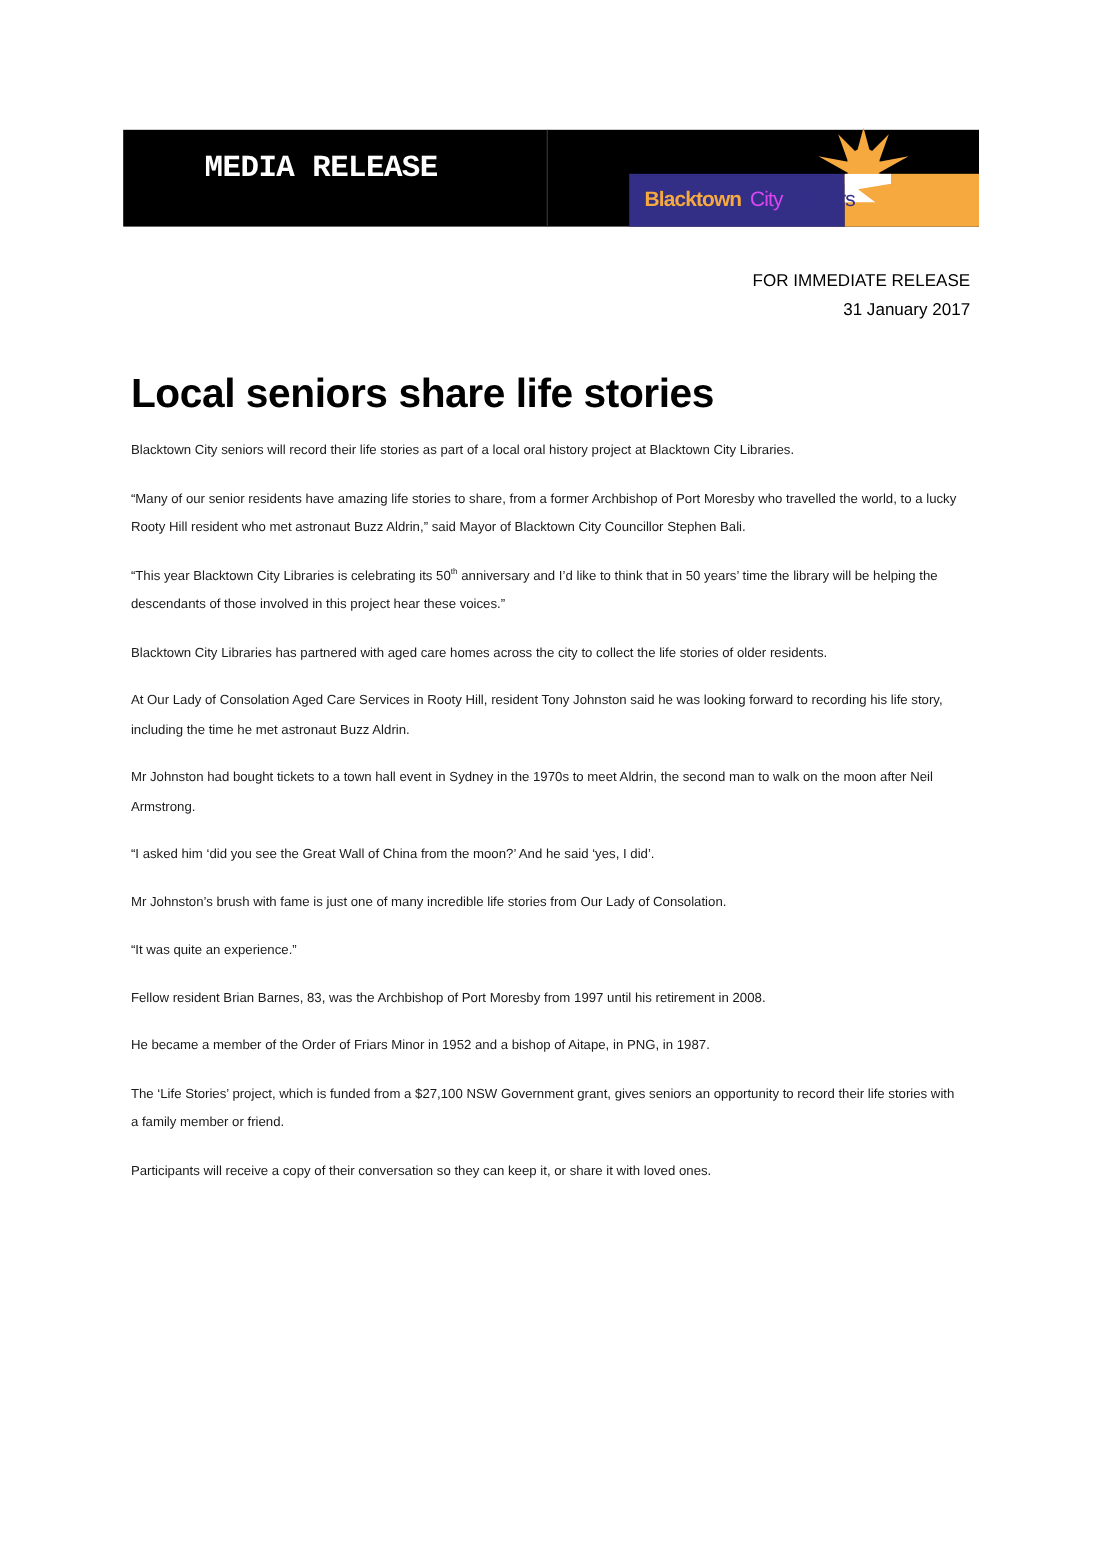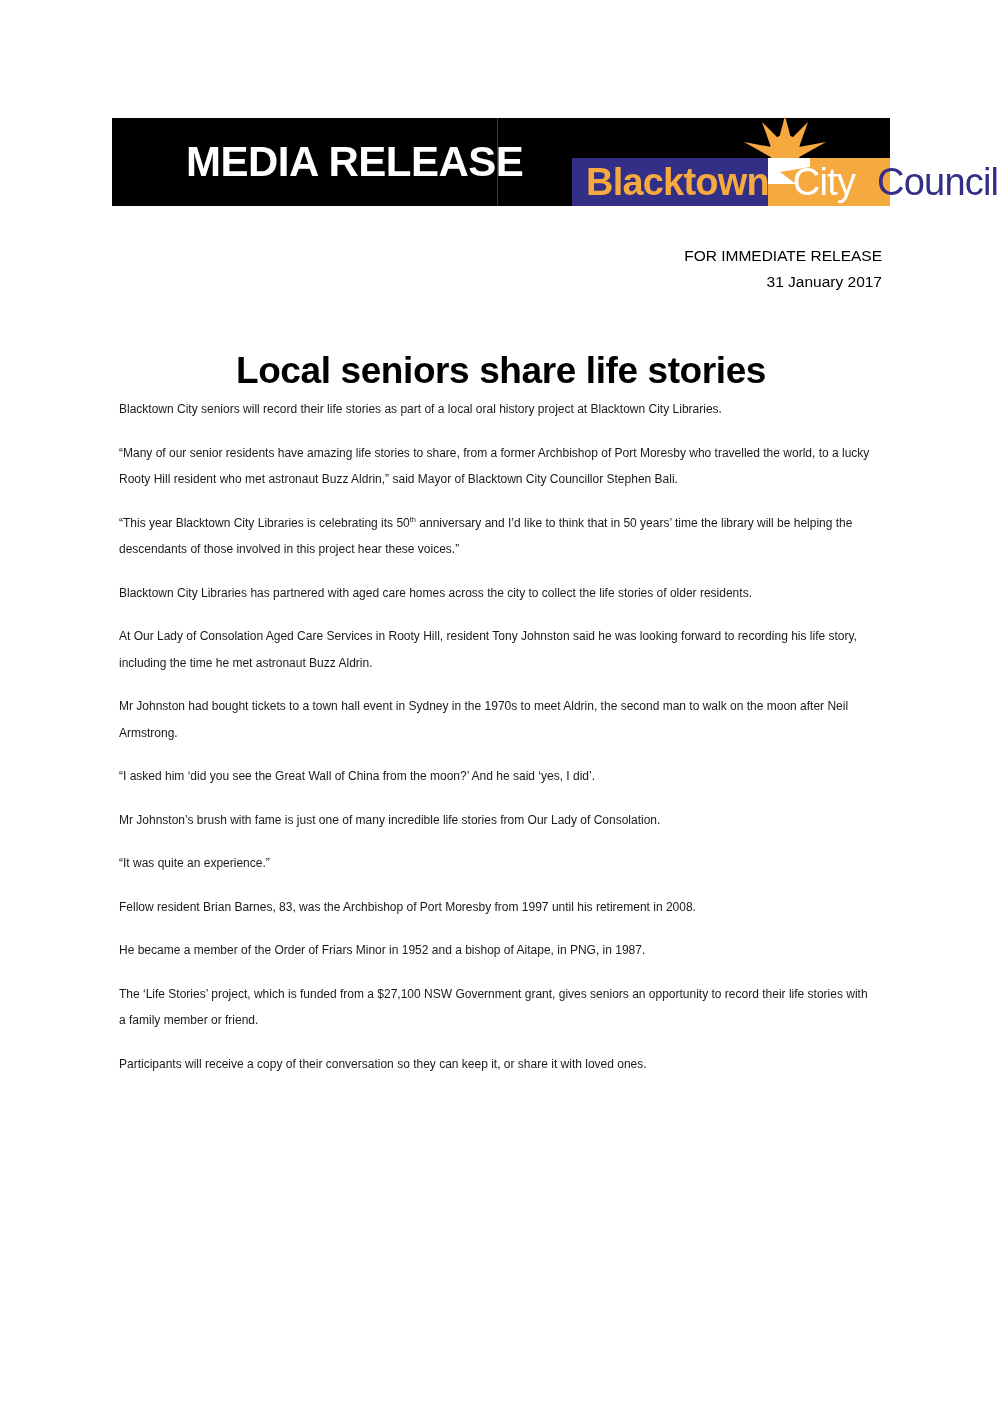--- a/index.html
+++ b/index.html
@@ -30,25 +30,25 @@
     left: 385px;
     top: 0;
     width: 1px;
     height: 88px;
     background: #3a3a3a;
   }
   .media-release-text {
     position: absolute;
     left: 74px;
     top: 20px;
-    font-size: 42px;
+    font-size: 28px;
     font-weight: bold;
     color: #ffffff;
     letter-spacing: -0.5px;
-    font-family: Liberation Sans, sans-serif;
+    font-family: Liberation Mono, monospace;
     white-space: nowrap;
   }
 
   
   .logo {
     position: absolute;
     left: 460px;
     top: 0px;
     width: 318px;
     height: 88px;
@@ -94,49 +94,49 @@
   .logo-words {
     position: absolute;
     left: 0;
     top: 0;
     width: 318px;
     height: 48px;
     display: flex;
     align-items: center;
     padding-left: 14px;
     box-sizing: border-box;
-    font-size: 38px;
+    font-size: 19px;
     font-family: "Liberation Sans", sans-serif;
     letter-spacing: -0.8px;
     white-space: nowrap;
   }
   .w-blacktown { color: #F5A93F; font-weight: bold; }
-  .w-city { color: #ffffff; font-weight: normal; margin-left: 24px; }
+  .w-city { color: #d946ef; font-weight: normal; margin-left: 8px; }
   .w-council { color: #332E86; font-weight: normal; margin-left: 22px; }
 
   
   .release-meta {
     position: absolute;
     left: 120px;
     top: 243px;
     width: 762px;
     text-align: right;
     font-size: 15.5px;
     font-weight: normal;
     line-height: 26px;
     font-family: "Liberation Sans", sans-serif;
   }
 
   
   .doc-title {
     position: absolute;
     left: 119px;
-    top: 325px;
+    top: 312px;
     width: 764px;
-    text-align: center;
+    text-align: left;
     font-size: 37px;
     font-weight: bold;
     letter-spacing: -0.4px;
     font-family: "Liberation Sans", sans-serif;
   }
 
   
   .body-copy {
     position: absolute;
     left: 119px;
@@ -189,21 +189,21 @@
 
       <div class="logo-wedge">
         <svg width="60" height="26" viewBox="0 0 60 26" xmlns="http://www.w3.org/2000/svg">
           <polygon points="18,0 60,0 60,9 30,14 46,26 18,26" fill="#FFFFFF"></polygon>
         </svg>
       </div>
 
       <div class="logo-words">
         <span class="w-blacktown">Blacktown</span>
         <span class="w-city">City</span>
-        <span class="w-council">Council</span>
+        <span class="w-council">Friars</span>
       </div>
     </div>
   </div>
 </div>
 
 <div class="release-meta">
   <div>FOR IMMEDIATE RELEASE</div>
   <div>31 January 2017</div>
 </div>
 

